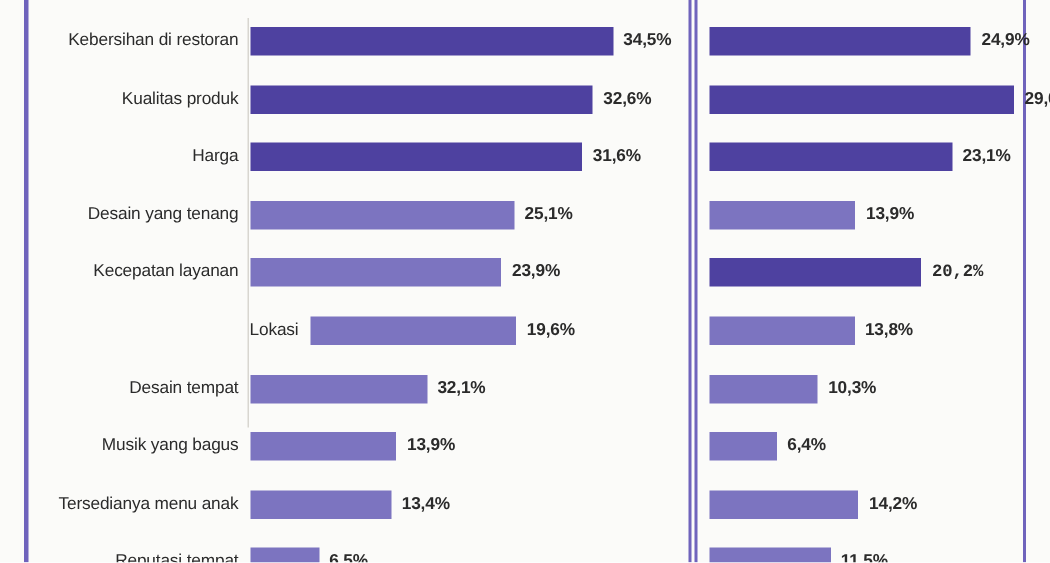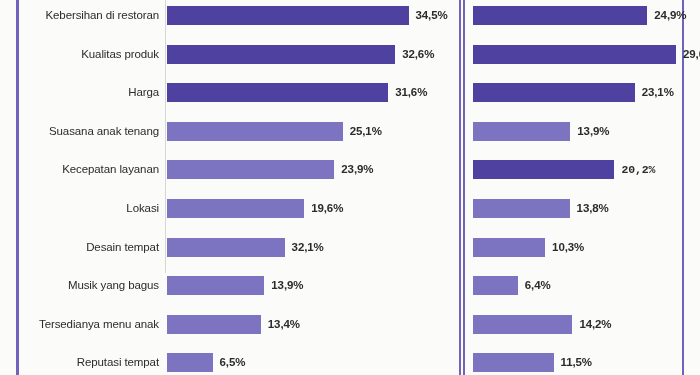--- a/index.html
+++ b/index.html
@@ -25,21 +25,21 @@
     background: #6f63bc;
   }
   .rule.left   { left: 16px;  width: 3px; }
   .rule.mid-a  { left: 459px; width: 2px; }
   .rule.mid-b  { left: 463px; width: 2px; }
   .rule.right  { left: 682px; width: 2px; }
 
   
   .panel {
     position: absolute;
-    top: 0;
+    top: 12px;
     height: 273px;
     border-radius: 16px;
   }
   .panel-left  { left: 19px;  width: 440px; }
   .panel-right { left: 465px; width: 217px; }
 
   .chart-rows {
     position: absolute;
     inset: 0;
   }
@@ -128,34 +128,34 @@
           </div>
         </div>
         <div class="row" style="top: 83.2px;">
           <div class="cat-label">Harga</div>
           <div class="bar-wrap">
             <div class="bar dark" style="width: 221.2px; background: rgb(78, 65, 160);"></div>
             <div class="bar-value">31,6%</div>
           </div>
         </div>
         <div class="row" style="top: 121.8px;">
-          <div class="cat-label">Suasana anak tenang</div>
+          <div class="cat-label">Desain yang tenang</div>
           <div class="bar-wrap">
             <div class="bar" style="width: 175.7px; background: rgb(124, 116, 192);"></div>
             <div class="bar-value">25,1%</div>
           </div>
         </div>
         <div class="row" style="top: 160.4px;">
           <div class="cat-label">Kecepatan layanan</div>
           <div class="bar-wrap">
             <div class="bar" style="width: 167.3px; background: rgb(124, 116, 192);"></div>
             <div class="bar-value">23,9%</div>
           </div>
         </div>
-        <div class="row" style="top: 199px;">
+        <div class="row" style="top: 199px; margin-left: 40px;">
           <div class="cat-label">Lokasi</div>
           <div class="bar-wrap">
             <div class="bar" style="width: 137.2px; background: rgb(124, 116, 192);"></div>
             <div class="bar-value">19,6%</div>
           </div>
         </div>
         <div class="row" style="top: 237.6px;">
           <div class="cat-label">Desain tempat</div>
           <div class="bar-wrap">
             <div class="bar" style="width: 117.6px; background: rgb(124, 116, 192);"></div>

